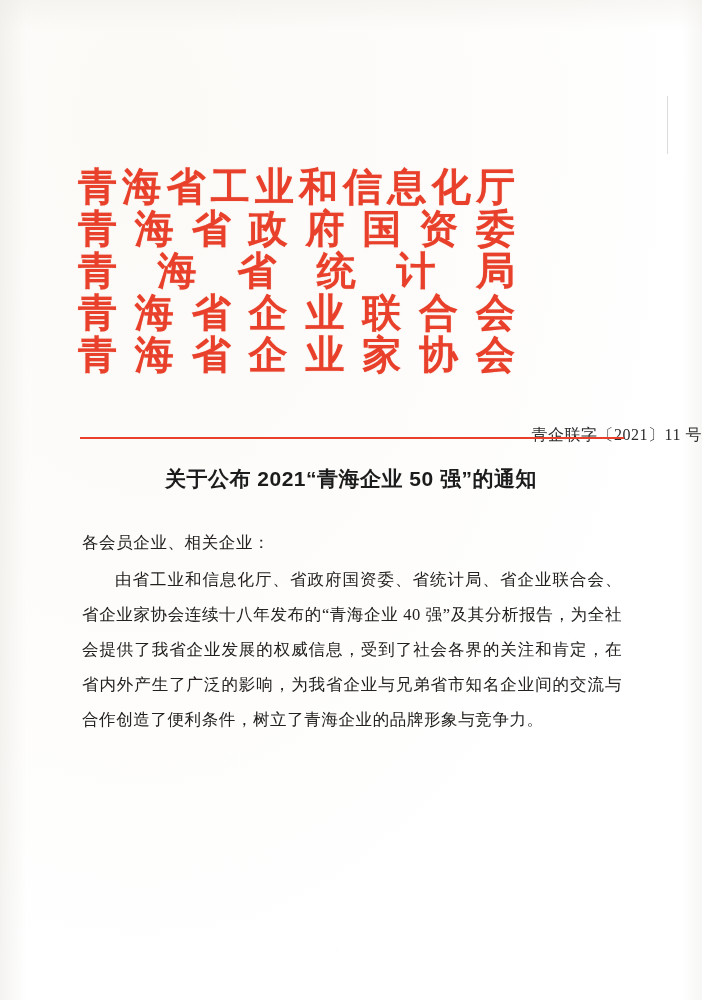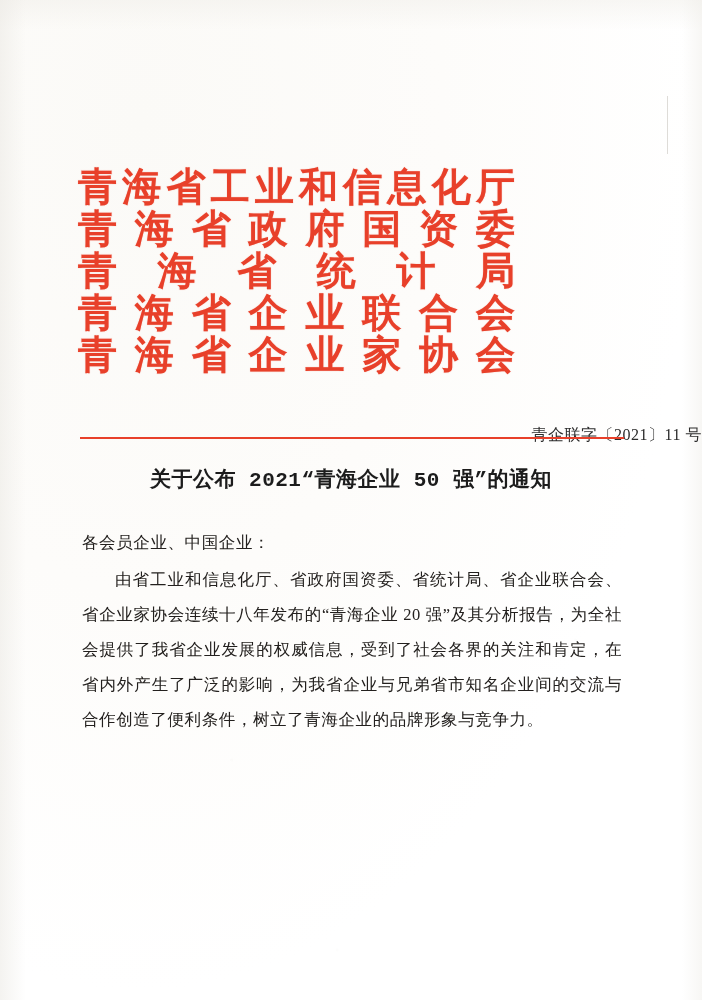--- a/index.html
+++ b/index.html
@@ -103,21 +103,21 @@
 
   .doc-title {
     position: absolute;
     top: 465px;
     left: 0; right: 0;
     text-align: center;
     font-size: 21px;
     font-weight: 700;
     color: #1c1c1c;
     letter-spacing: .5px;
-    font-family: Liberation Mono, monospace;
+    font-family: Liberation Sans, sans-serif;
   }
 
   .body-text {
     position: absolute;
     top: 525px;
     left: 82px;
     width: 540px;
     color: #23201e;
     font-size: 16.5px;
     line-height: 35px;
@@ -202,16 +202,16 @@
     </div>
   </div>
 
   <div class="doc-number">青企联字〔2021〕11 号</div>
 
   <div class="red-rule"></div>
 
   <div class="doc-title">关于公布 2021“青海企业 50 强”的通知</div>
 
   <div class="body-text">
-    <p>各会员企业、中国企业：</p>
-    <p class="indent">由省工业和信息化厅、省政府国资委、省统计局、省企业联合会、省企业家协会连续十八年发布的“青海企业 20 强”及其分析报告，为全社会提供了我省企业发展的权威信息，受到了社会各界的关注和肯定，在省内外产生了广泛的影响，为我省企业与兄弟省市知名企业间的交流与合作创造了便利条件，树立了青海企业的品牌形象与竞争力。</p>
+    <p>各会员企业、相关企业：</p>
+    <p class="indent">由省工业和信息化厅、省政府国资委、省统计局、省企业联合会、省企业家协会连续十八年发布的“青海企业 40 强”及其分析报告，为全社会提供了我省企业发展的权威信息，受到了社会各界的关注和肯定，在省内外产生了广泛的影响，为我省企业与兄弟省市知名企业间的交流与合作创造了便利条件，树立了青海企业的品牌形象与竞争力。</p>
   </div>
 </div>
 
 </body></html>

